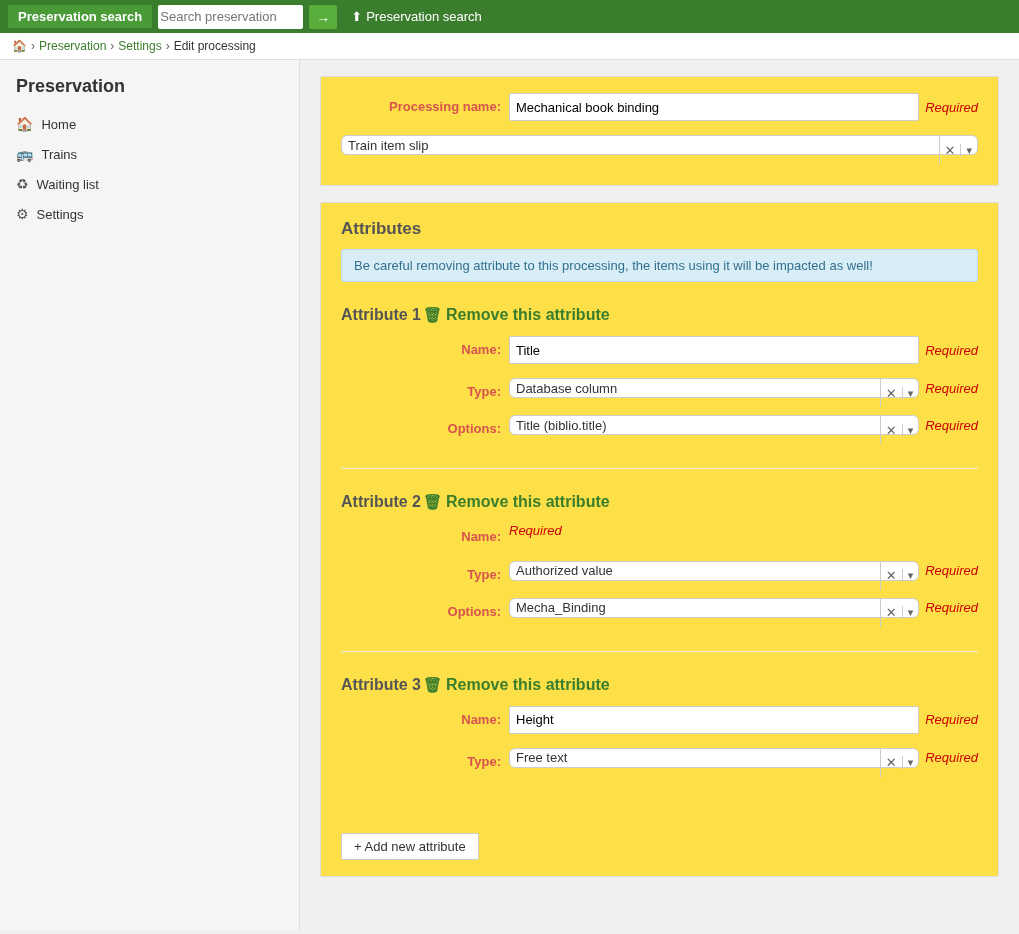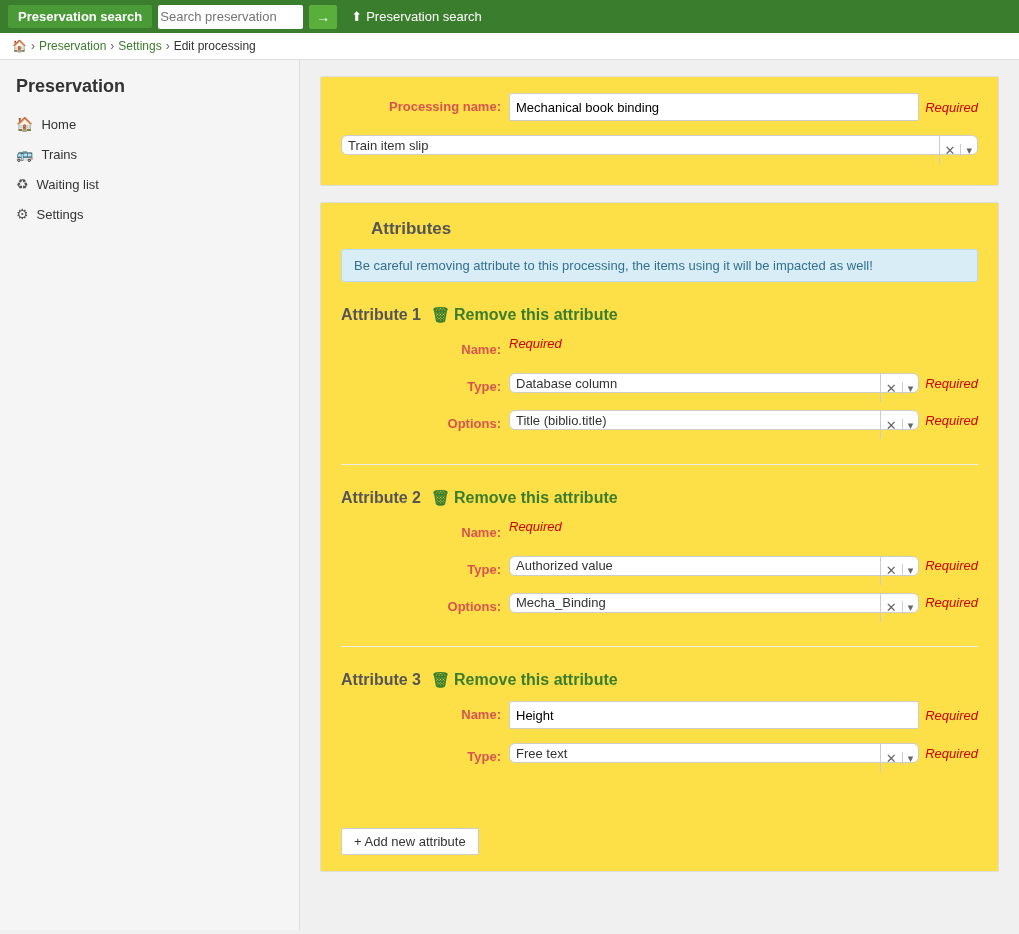--- a/index.html
+++ b/index.html
@@ -205,21 +205,20 @@
       background: none;
       border-left: 1px solid #ccc;
     }
 
     
     .section-title {
       font-size: 17px;
       font-weight: bold;
       color: #555;
       margin-bottom: 10px;
-      margin-left: 30px;
     }
 
     
     .warning-box {
       background: #d9edf7;
       border: 1px solid #b8daff;
       border-radius: 3px;
       padding: 8px 12px;
       font-size: 13px;
       color: #31708f;
@@ -227,21 +226,21 @@
     }
 
     
     .attr-heading {
       font-size: 16px;
       font-weight: bold;
       color: #555;
       margin-bottom: 12px;
       display: flex;
       align-items: center;
-      gap: 10px;
+      gap: 2px;
     }
     .remove-link {
       color: #3a7d2c;
       font-size: 16px;
       font-weight: bold;
       text-decoration: none;
       display: flex;
       align-items: center;
       gap: 4px;
     }
@@ -346,20 +345,21 @@
         <div class="attr-heading">
           <span>Attribute 1</span>
           <a href="#" class="remove-link">
             <span class="trash-icon">🗑</span>
             <span>Remove this attribute</span>
           </a>
         </div>
         <div class="form-row">
           <div class="form-label required-label">Name:</div>
           <div class="form-control-wrap">
+            <input type="text" class="form-input" value="Title" style="">
             <span class="required-text">Required</span>
           </div>
         </div>
         <div class="form-row">
           <div class="form-label required-label">Type:</div>
           <div class="form-control-wrap">
             <div class="select-wrap">
               <div class="select-display">
                 <span>Database column</span>
                 <div class="select-btns">

